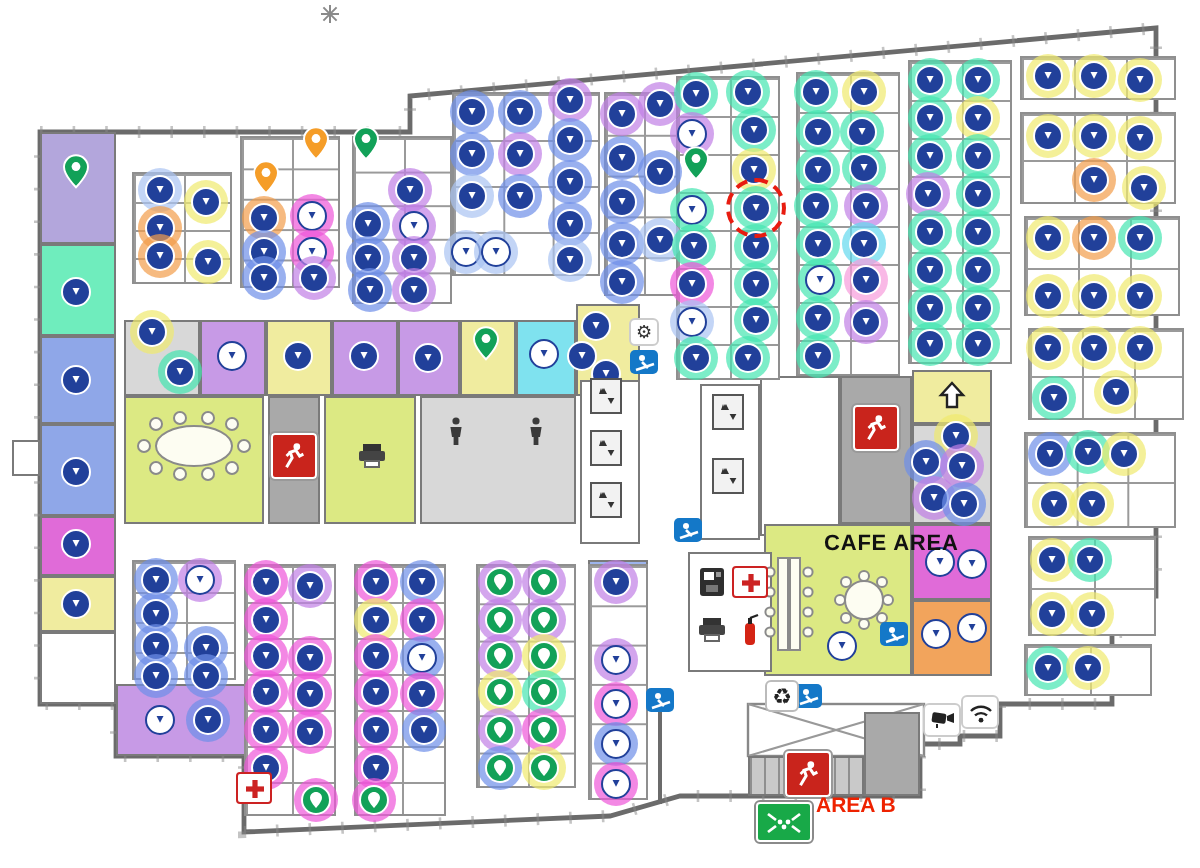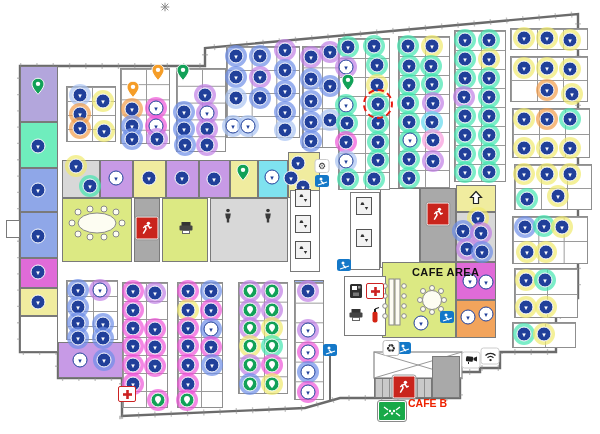--- a/index.html
+++ b/index.html
@@ -71,21 +71,21 @@
       <circle cx="432" cy="312" r="2.5"></circle>
         <circle cx="423" cy="309" r="2.5"></circle>
         <circle cx="420" cy="300" r="2.5"></circle>
         <circle cx="423" cy="291" r="2.5"></circle>
     </g>
   </svg>
 
   <div class="treads" style="left:374px;top:378px;width:58px;height:20px;"></div>
 
   <div id="cafe-label" class="lbl" style="left:380px;top:266px;margin-left:32px;">CAFE AREA</div>
-  <div id="exitb-label" class="lbl" style="left:408px;top:397px;">CAFE B</div>
+  <div id="exitb-label" class="lbl" style="left:408px;top:397px;">AREA B</div>
 
 <div class="room" style="left: 20px; top: 66px; width: 38px; height: 56px; background: rgb(179, 166, 220);"></div>
     <div class="room" style="left: 20px; top: 122px; width: 38px; height: 46px; background: rgb(111, 237, 189);"></div>
     <div class="room" style="left: 20px; top: 168px; width: 38px; height: 44px; background: rgb(143, 167, 232);"></div>
     <div class="room" style="left: 20px; top: 212px; width: 38px; height: 46px; background: rgb(143, 167, 232);"></div>
     <div class="room" style="left: 20px; top: 258px; width: 38px; height: 30px; background: rgb(224, 107, 216);"></div>
     <div class="room" style="left: 20px; top: 288px; width: 38px; height: 28px; background: rgb(240, 236, 159);"></div>
     <div class="room" style="left: 20px; top: 316px; width: 38px; height: 36px; background: rgb(255, 255, 255);"></div>
     <div class="room" style="left: 58px; top: 342px; width: 92px; height: 36px; background: rgb(199, 154, 230);"></div>
     <div class="room" style="left: 62px; top: 160px; width: 38px; height: 38px; background: rgb(216, 216, 216);"></div>

